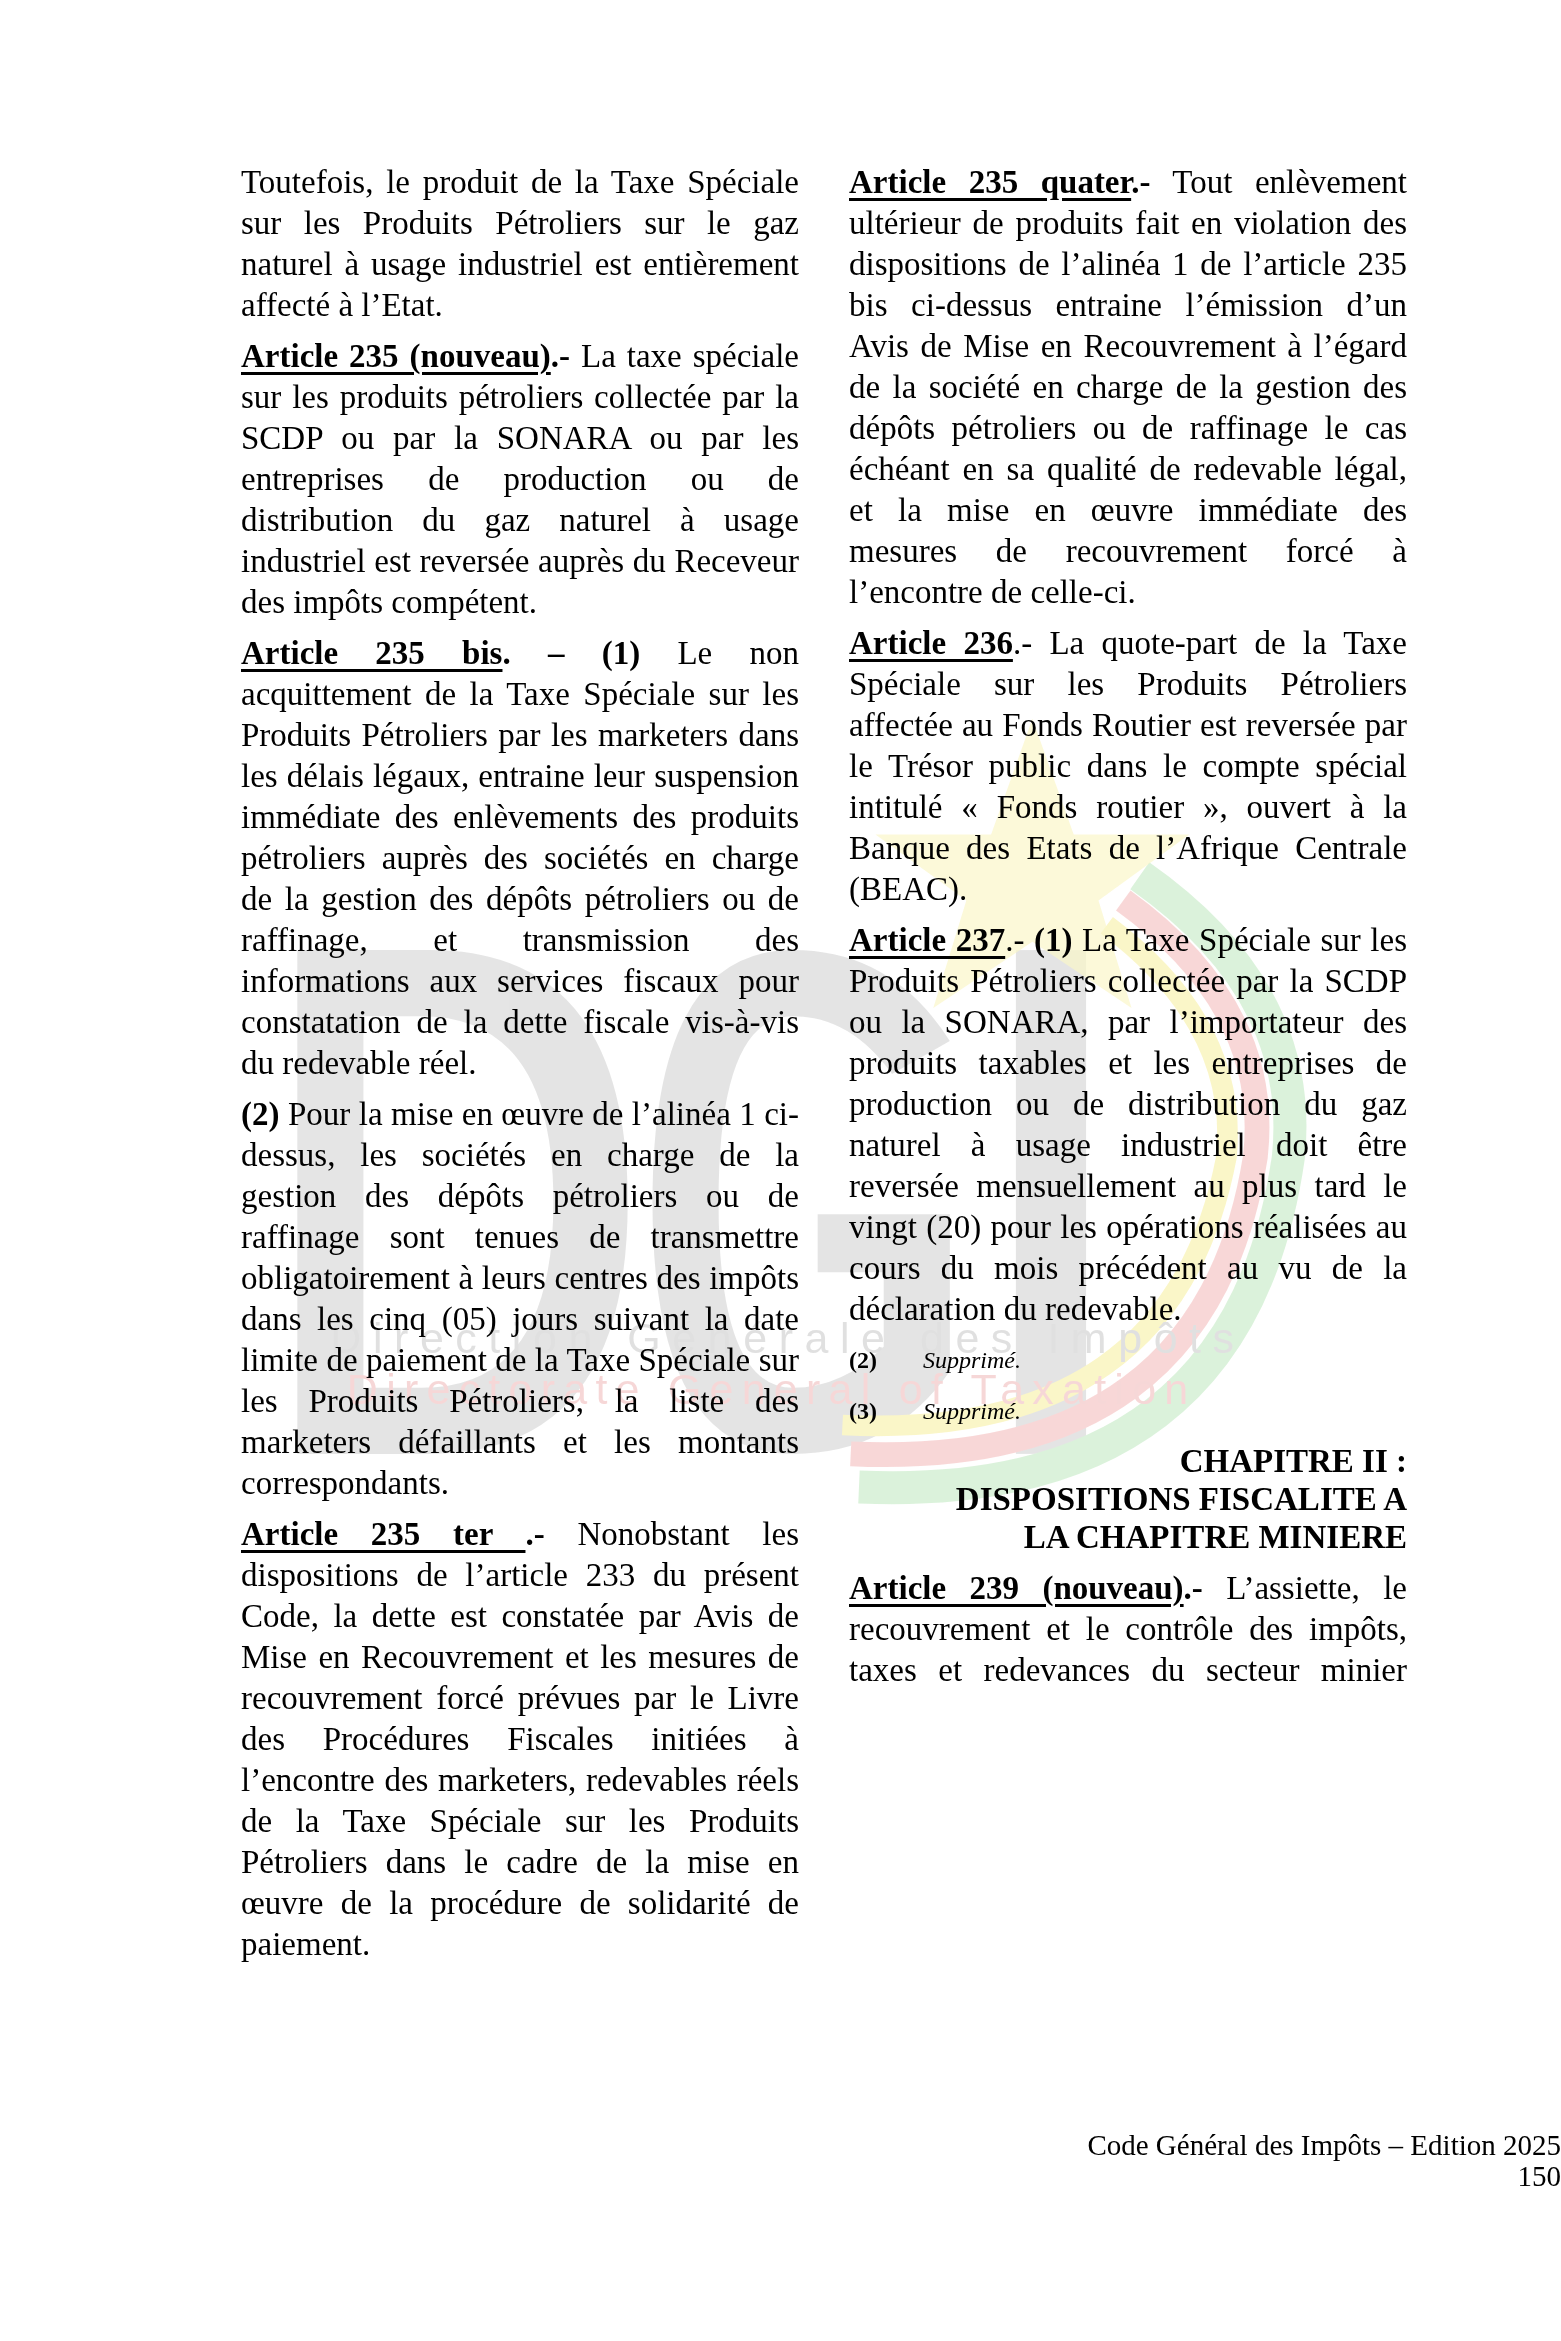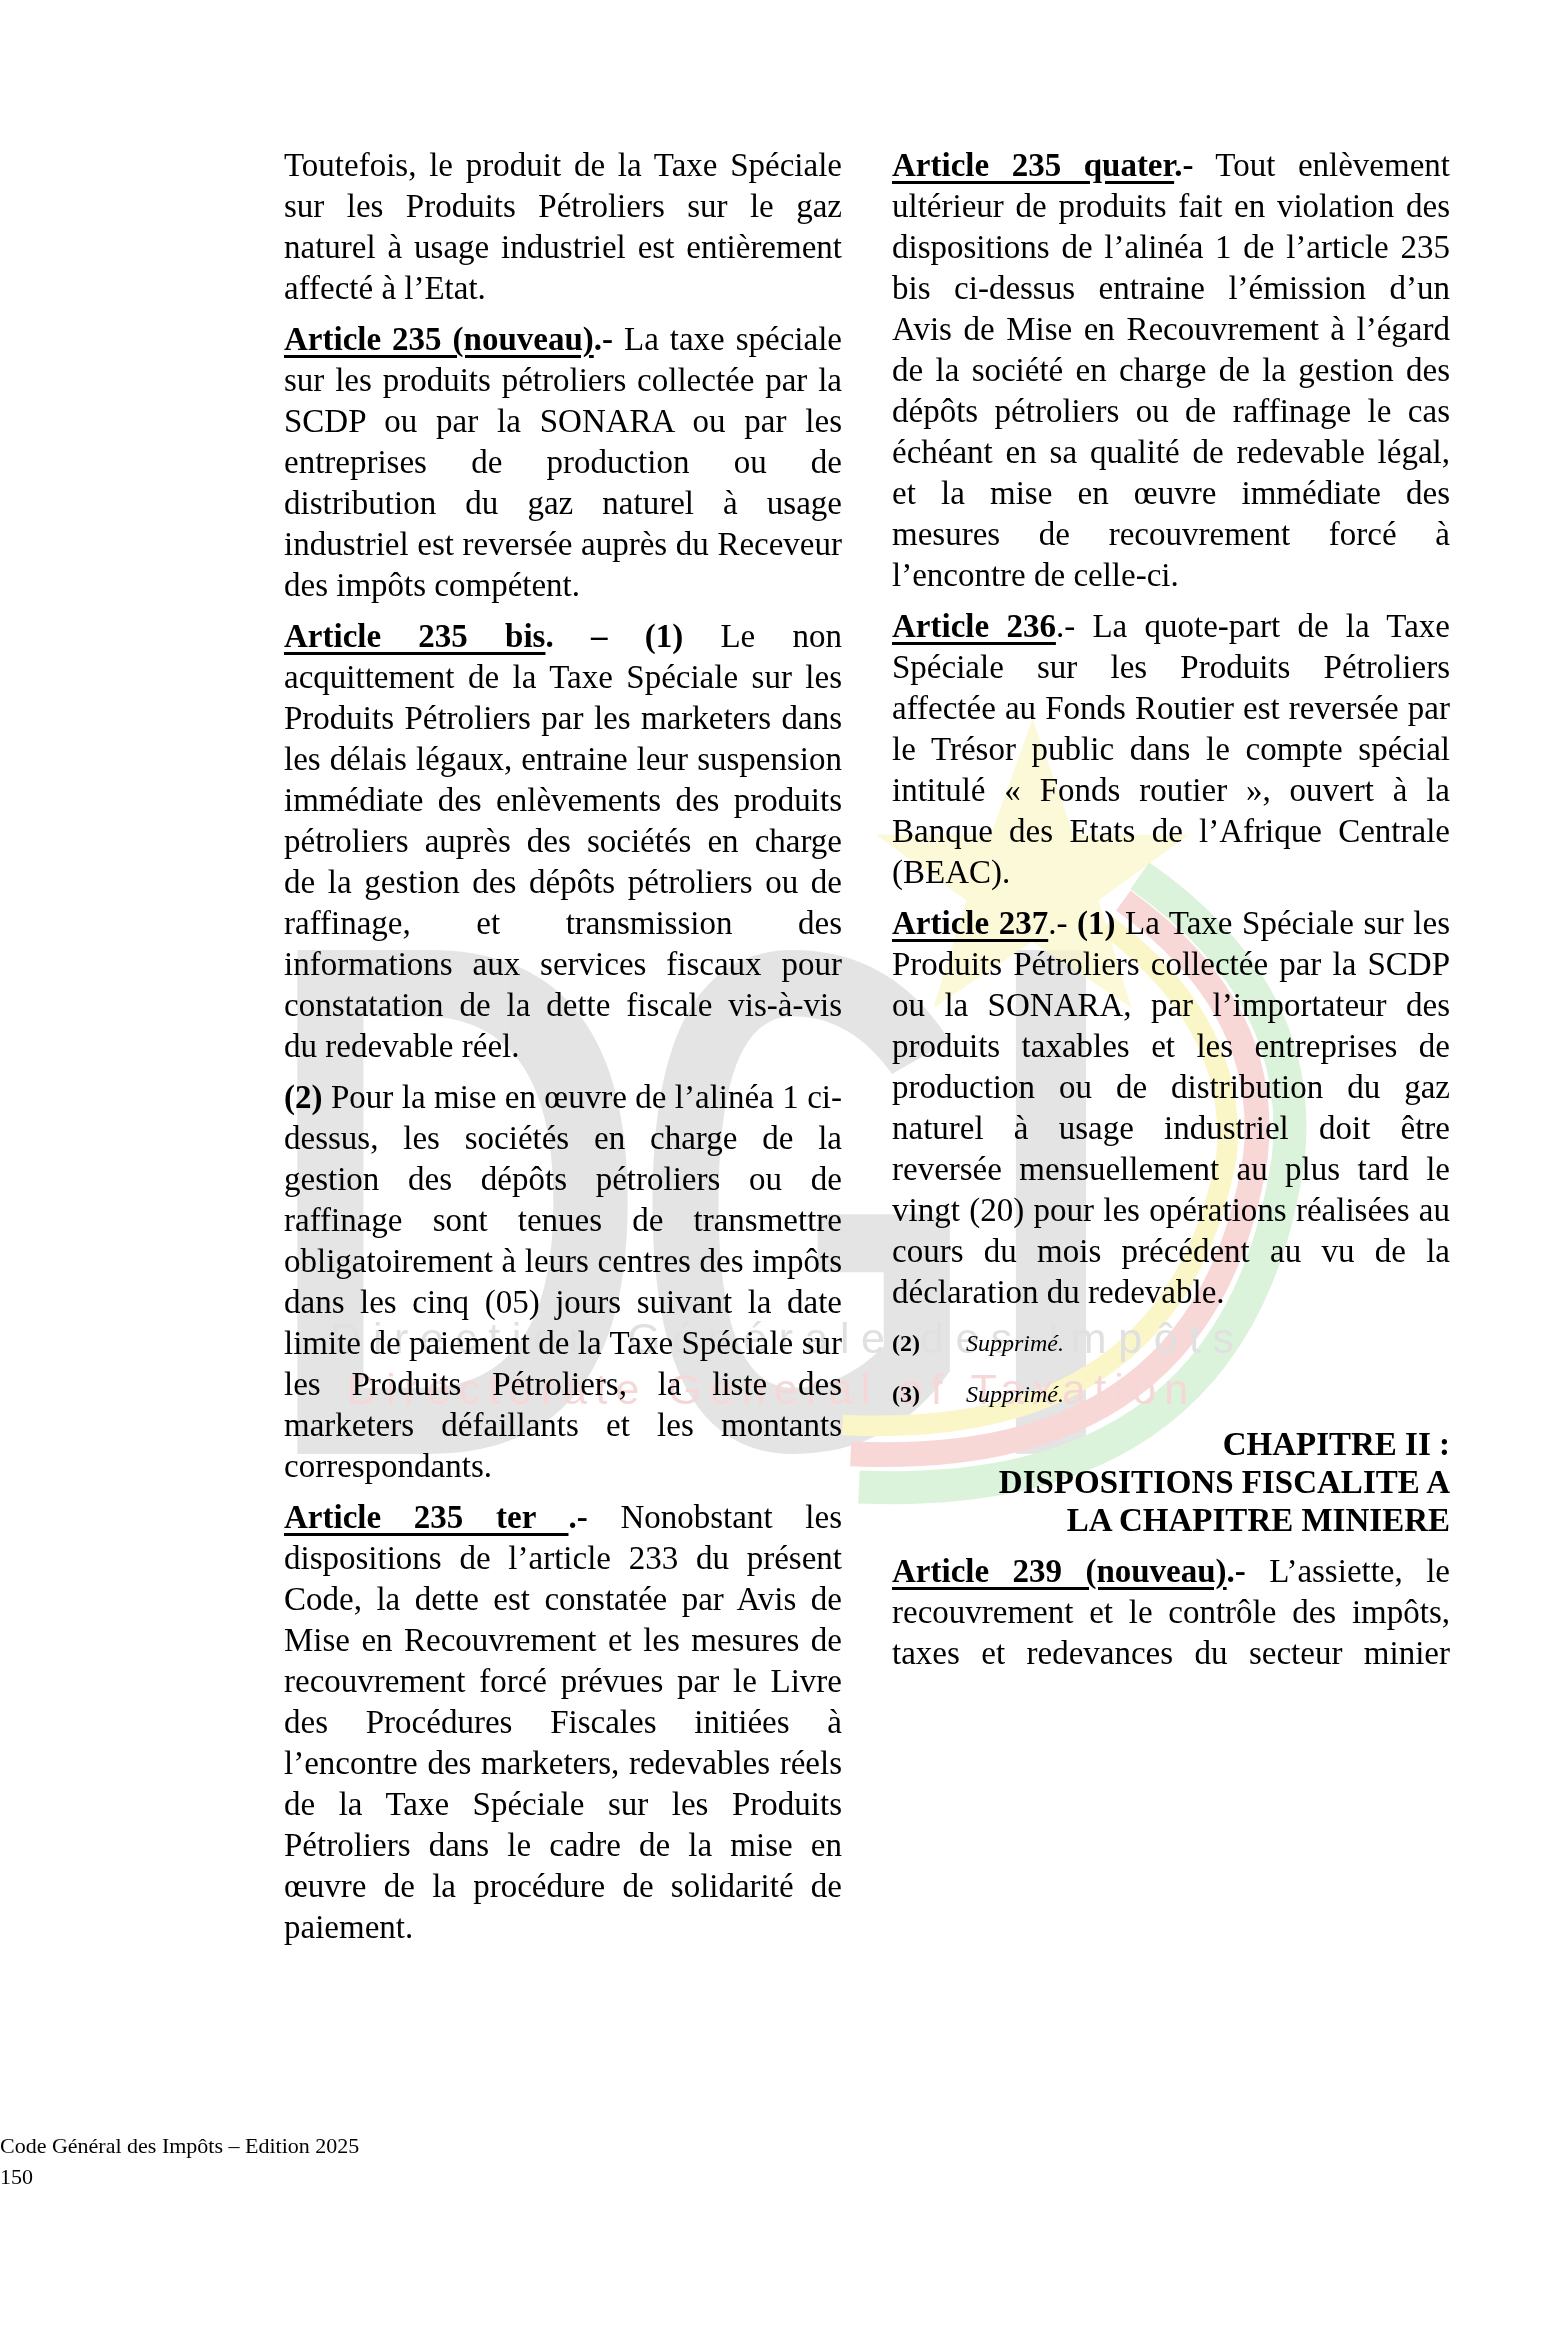--- a/index.html
+++ b/index.html
@@ -1,30 +1,30 @@
 <!DOCTYPE html>
 <html style="font-size:13.2px"><head>
 <meta charset="utf-8">
 <style>
   html, body { margin: 0; padding: 0; background: #ffffff; }
   body { width: 1561px; height: 2342px; position: relative; overflow: hidden;
          font-family: "Liberation Serif", "DejaVu Serif", serif; color: #000; }
   .watermark { position: absolute; left: 0; top: 0; width: 1561px; height: 2342px; pointer-events: none; z-index: 0; }
-  .col { position: absolute; top: 145px; width: 558px; z-index: 1; margin-left: 43px; }
+  .col { position: absolute; top: 162px; width: 558px; z-index: 1; }
   .col-left { left: 241px; }
   .col-right { left: 849px; }
   p { margin: 0 0 10px 0; font-size: 33px; line-height: 41px; text-align: justify; text-align-last: left; hyphens: none; }
   .art { font-weight: bold; text-decoration: underline; text-decoration-thickness: 3.3px; text-underline-offset: 5px; }
   .sep { font-weight: bold; }
   .num { font-weight: bold; }
   .supp { margin: 0 0 10px 0; font-size: 24px; line-height: 41px; }
   .supp .num { display: inline-block; width: 74px; }
   .supp em { font-style: italic; }
   .chapter { text-align: right; font-weight: bold; font-size: 33px; line-height: 38px; margin: 8.3px 0 11.6px 0; }
-  .footer { position: absolute; top: 2130px; left: 0; width: 1561px; text-align: left; font-size: 22px; line-height: 31px; z-index: 1; }
+  .footer { position: absolute; top: 2130px; left: 0; width: 1561px; text-align: right; font-size: 29px; line-height: 31px; z-index: 1; }
 </style>
 </head>
 <body>
 
 <svg class="watermark" viewBox="0 0 1890 2835" xmlns="http://www.w3.org/2000/svg">
   <g opacity="0.55">
 
     <path d="M360 1150 L360 1760 L520 1760 Q760 1760 760 1455 Q760 1150 520 1150 Z M440 1230 L510 1230 Q670 1230 670 1455 Q670 1680 510 1680 L440 1680 Z" fill="#cfcfcf" fill-rule="evenodd"></path>
 
     <path d="M1150 1260 Q1080 1150 960 1150 Q790 1150 790 1455 Q790 1760 960 1760 Q1080 1760 1150 1660 L1150 1470 L990 1470 L990 1540 L1070 1540 L1070 1630 Q1020 1680 960 1680 Q870 1680 870 1455 Q870 1230 960 1230 Q1030 1230 1080 1300 Z" fill="#cfcfcf"></path>

